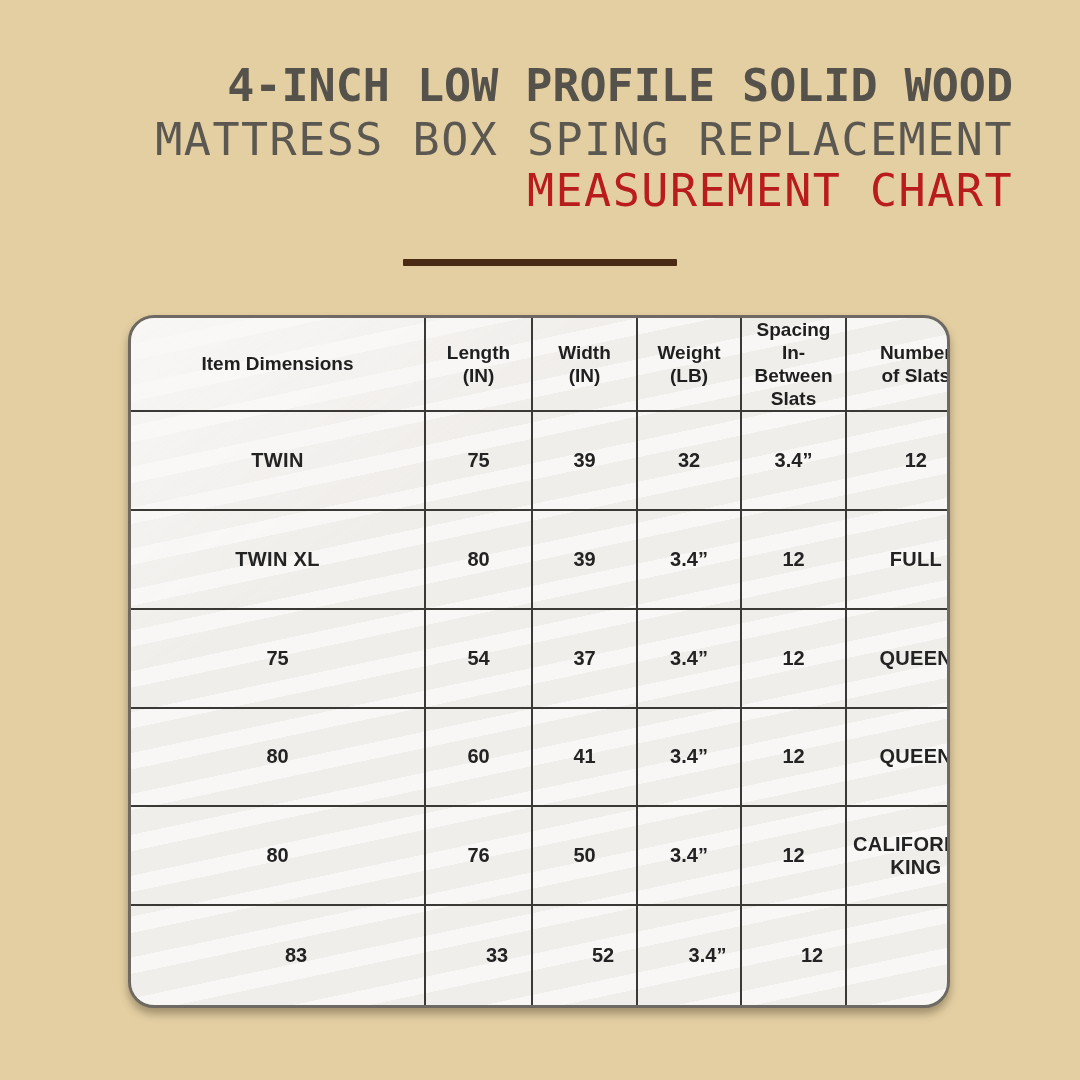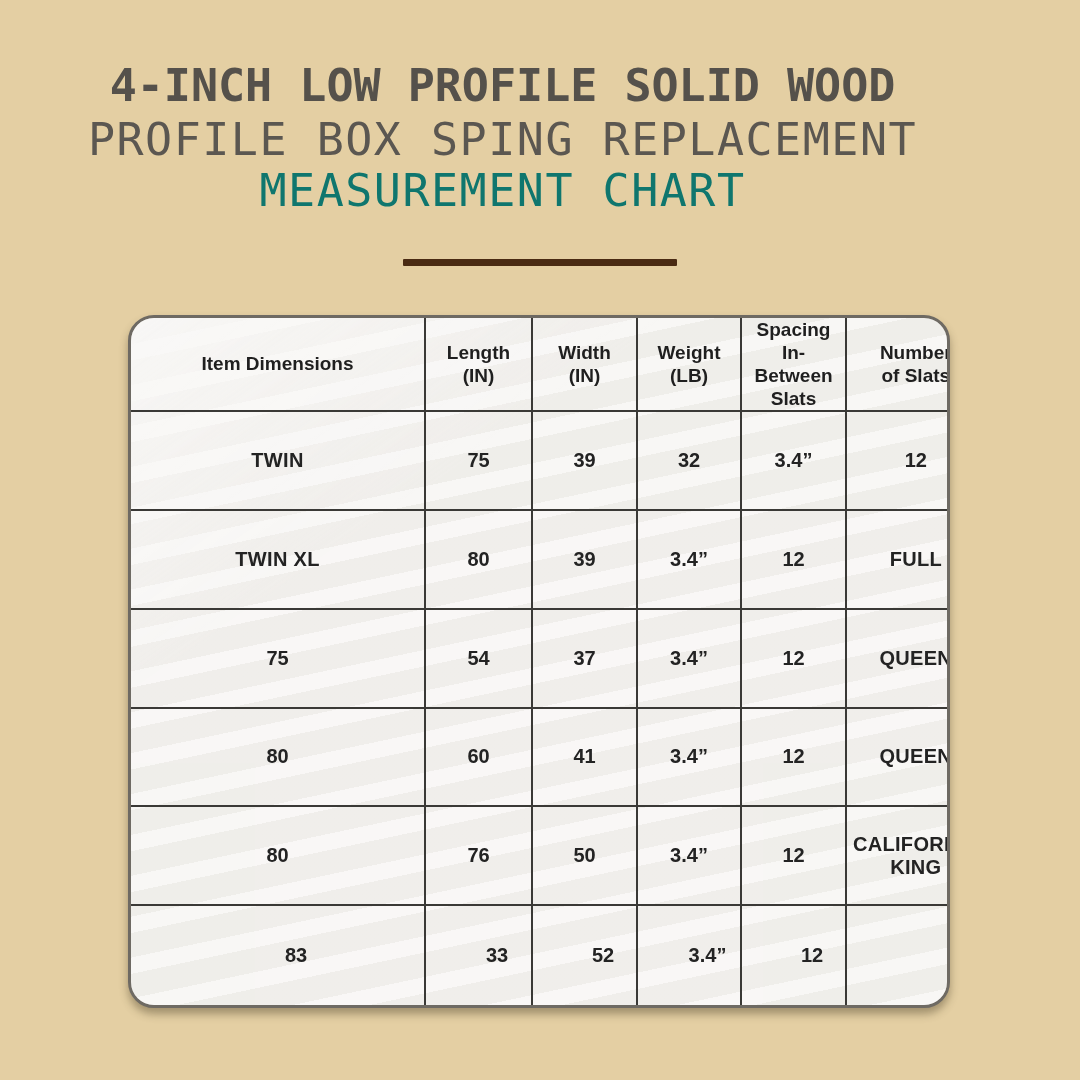--- a/index.html
+++ b/index.html
@@ -13,23 +13,23 @@
     position: relative;
     width: 1080px;
     height: 1080px;
     background: #e4cfa3;
   }
 
   
   .title-block {
     position: absolute;
     top: 58px;
-    left: 0;
+    left: 8px;
     width: 1005px;
-    text-align: center;
+    text-align: right;
     font-family: "DejaVu Sans Mono", monospace;
     color: #57534d;
   }
   .title-line1 {
     font-size: 45px;
     font-weight: 700;
     letter-spacing: 0px;
     line-height: 56px;
     color: #55514b;
   }
@@ -38,21 +38,21 @@
     font-weight: 400;
     letter-spacing: 1.5px;
     line-height: 51px;
     color: #5b5751;
   }
   .title-line3 {
     font-size: 45px;
     font-weight: 400;
     letter-spacing: 1.5px;
     line-height: 51px;
-    color: #0f766e;
+    color: #b91c1c;
   }
 
   
   .divider {
     position: absolute;
     top: 259px;
     left: 50%;
     transform: translateX(-50%);
     width: 274px;
     height: 7px;
@@ -121,21 +121,21 @@
   .row-label { font-size: 20px; letter-spacing: 0.3px; }
   .value-cell { font-size: 20px; }
 </style>
 </head>
 <body>
 
 <div id="canvas">
 
   <div class="title-block">
     <div class="title-line1">4-INCH LOW PROFILE SOLID WOOD</div>
-    <div class="title-line2">PROFILE BOX SPING REPLACEMENT</div>
+    <div class="title-line2">MATTRESS BOX SPING REPLACEMENT</div>
     <div class="title-line3">MEASUREMENT CHART</div>
   </div>
 
   <div class="divider"></div>
 
   <div class="table-card">
     <div class="grid">
 
       <div class="cell header-cell">Item Dimensions</div>
       <div class="cell header-cell">Length

